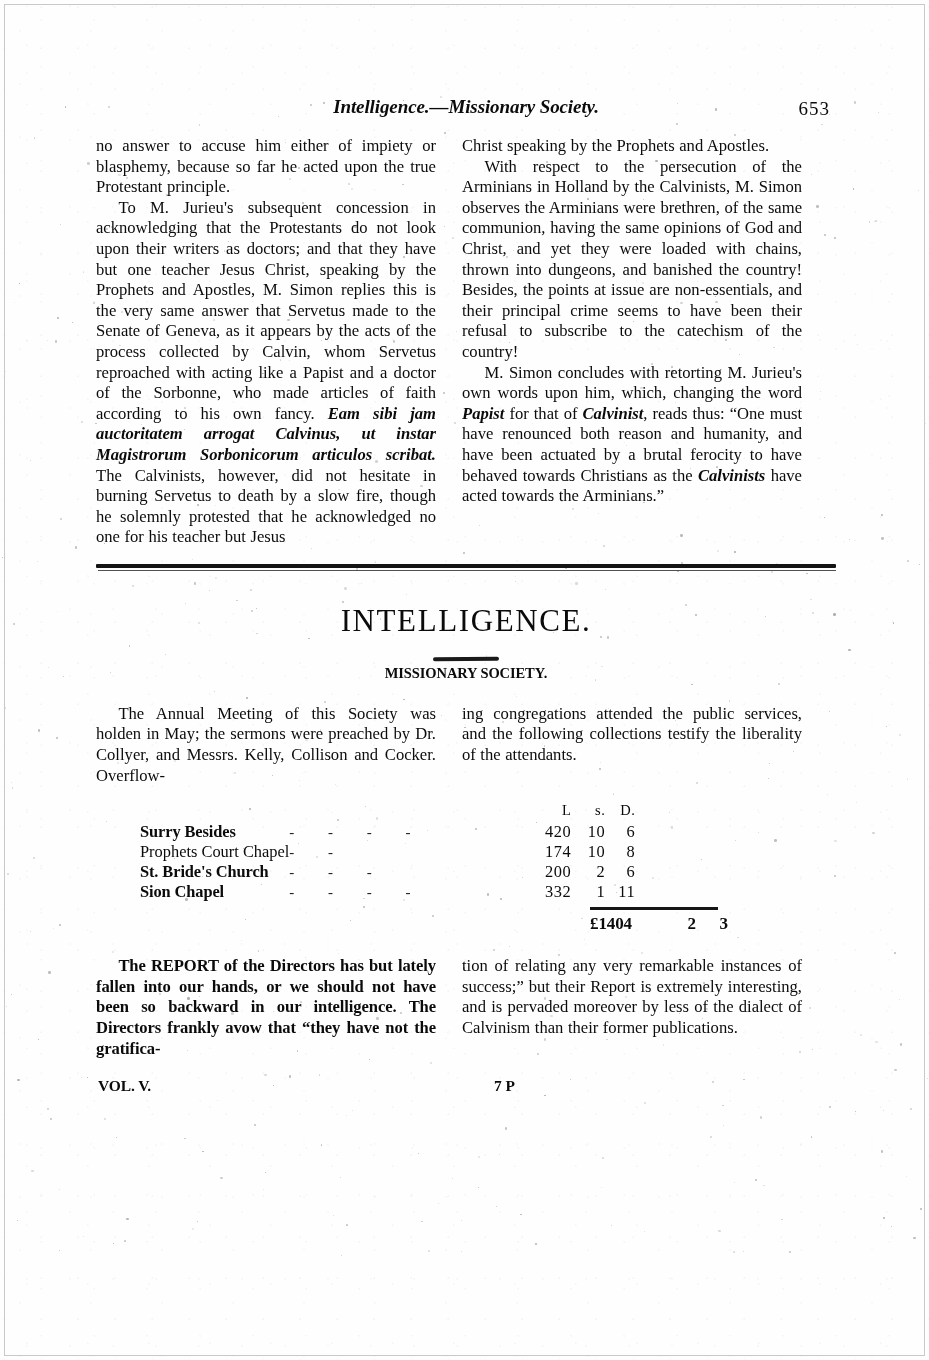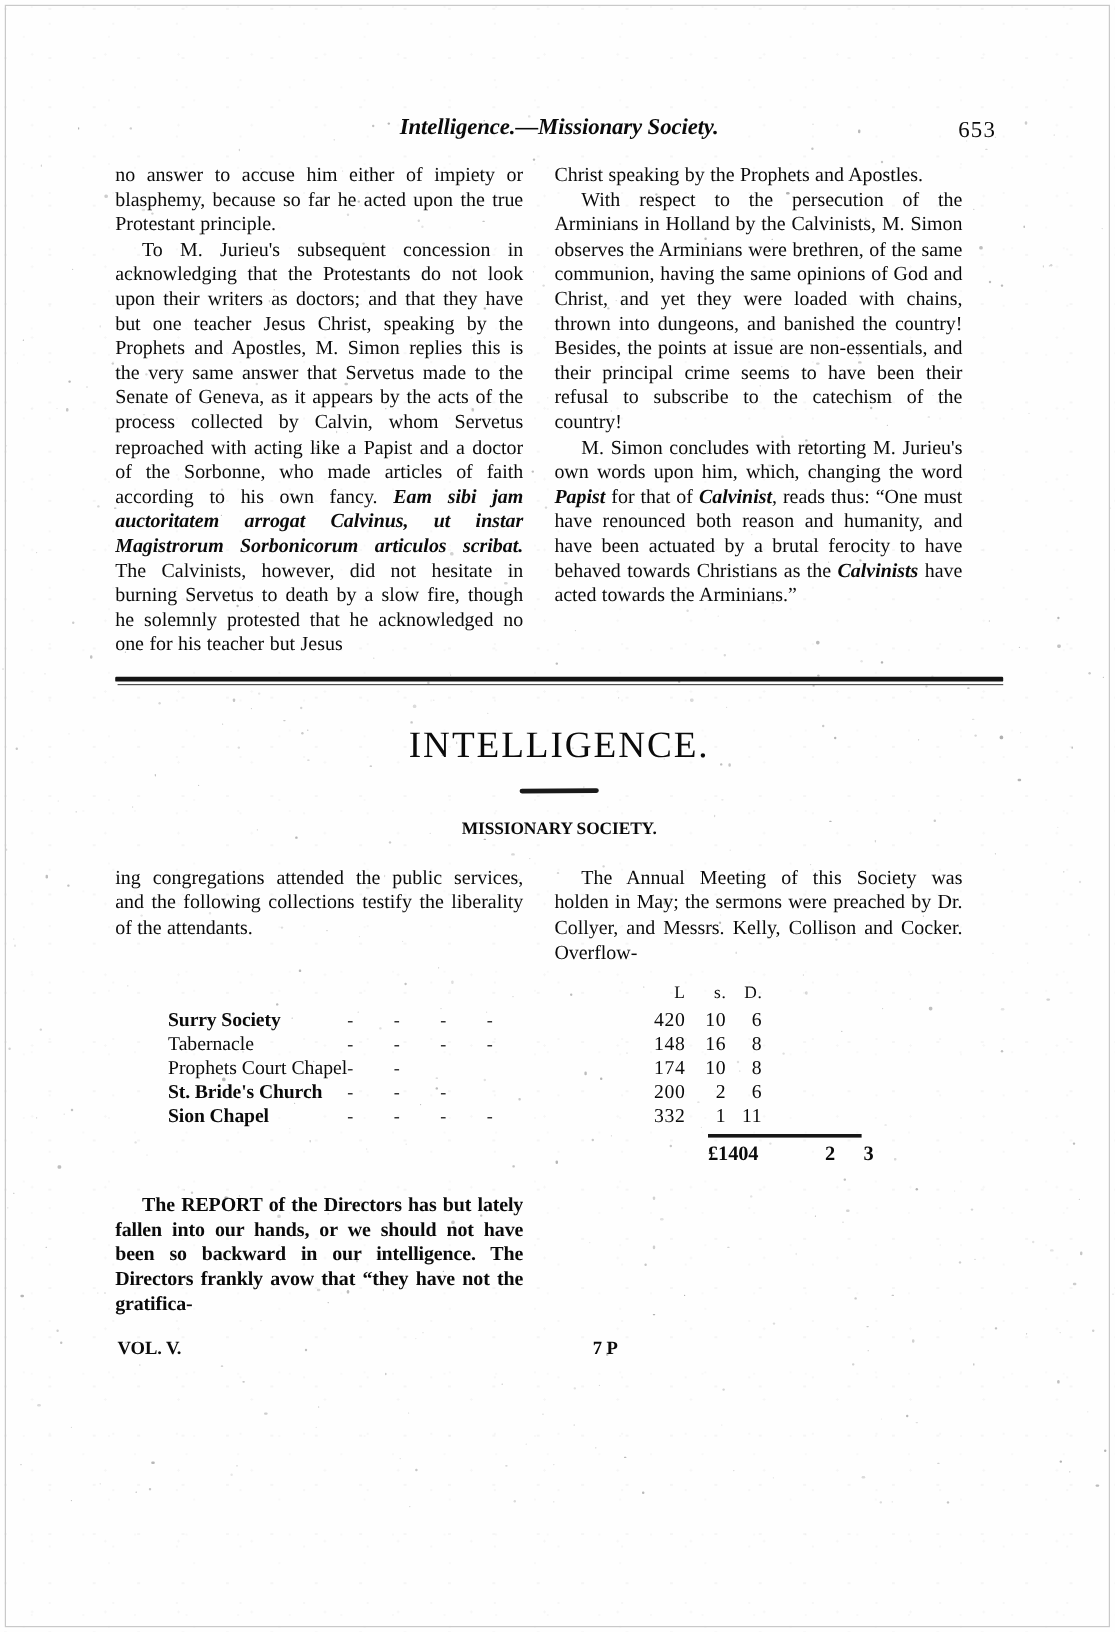--- a/index.html
+++ b/index.html
@@ -101,21 +101,21 @@
     width:66px;height:4px;
     background:#1a1a1a;
     margin:18px auto 0 auto;
     border-radius:2px;
     transform:rotate(-.35deg);
   }
   .sub-title{
     text-align:center;
     font-size:14.5px;
     letter-spacing:2.4px;
-    margin:22px 0 0 0;
+    margin:4px 0 0 0;
     font-weight:400;
   }
 
   
   .coll-wrap{ margin-top:16px; }
   table.coll{
     border-collapse:collapse;
     margin-left:44px;
     font-size:16.4px;
   }
@@ -673,53 +673,46 @@
   </div>
 
   <div class="bigrule"></div>
 
   <h1 class="section-title">INTELLIGENCE.</h1>
   <div class="dash-rule"></div>
   <h2 class="sub-title heavy">MISSIONARY SOCIETY.</h2>
 
   <div class="cols2">
     <div class="col">
-      <p class="body">ing congregations attended the public services, and the following collections testify the liberality of the attendants.</p>
+      <p class="body ind">The Annual Meeting of this Society was holden in May; the sermons were preached by Dr. Collyer, and Messrs. Kelly, Collison and Cocker. Overflow-</p>
     </div>
     <div class="col">
-      <p class="body ind">The Annual Meeting of this Society was holden in May; the sermons were preached by Dr. Collyer, and Messrs. Kelly, Collison and Cocker. Overflow-</p>
+      <p class="body">ing congregations attended the public services, and the following collections testify the liberality of the attendants.</p>
     </div>
   </div>
 
   <div class="coll-wrap">
     <table class="coll">
       <tbody>
         <tr class="hdr">
           <td class="name"></td>
           <td class="leader"></td>
           <td class="num">L</td>
           <td class="num sh">s.</td>
           <td class="num pn">D.</td>
         </tr>
 
         <tr>
-          <td class="name heavy">Surry Society</td>
+          <td class="name heavy">Surry Besides</td>
           <td class="leader">- - - -</td>
           <td class="num">420</td>
           <td class="num sh">10</td>
           <td class="num pn">6</td>
         </tr>
 
-        <tr>
-          <td class="name">Tabernacle</td>
-          <td class="leader">- - - -</td>
-          <td class="num">148</td>
-          <td class="num sh">16</td>
-          <td class="num pn">8</td>
-        </tr>
 
         <tr>
           <td class="name">Prophets Court Chapel</td>
           <td class="leader">- -</td>
           <td class="num">174</td>
           <td class="num sh">10</td>
           <td class="num pn">8</td>
         </tr>
 
         <tr>
@@ -749,20 +742,23 @@
           <span class="d">3</span>
         </div>
       </div>
     </div>
   </div>
 
   <div class="cols2">
     <div class="col">
       <p class="body ind heavy">The REPORT of the Directors has but lately fallen into our hands, or we should not have been so backward in our intelligence. The Directors frankly avow that “they have not the gratifica-</p>
     </div>
+    <div class="col">
+      <p class="body">tion of relating any very remarkable instances of success;” but their Report is extremely interesting, and is pervaded moreover by less of the dialect of Calvinism than their former publications.</p>
+    </div>
   </div>
 
   <div class="footline">
     <span class="vol heavy">VOL. V.</span>
     <span class="sig heavy">7 P</span>
   </div>
 
 </div>
 
 </body></html>

